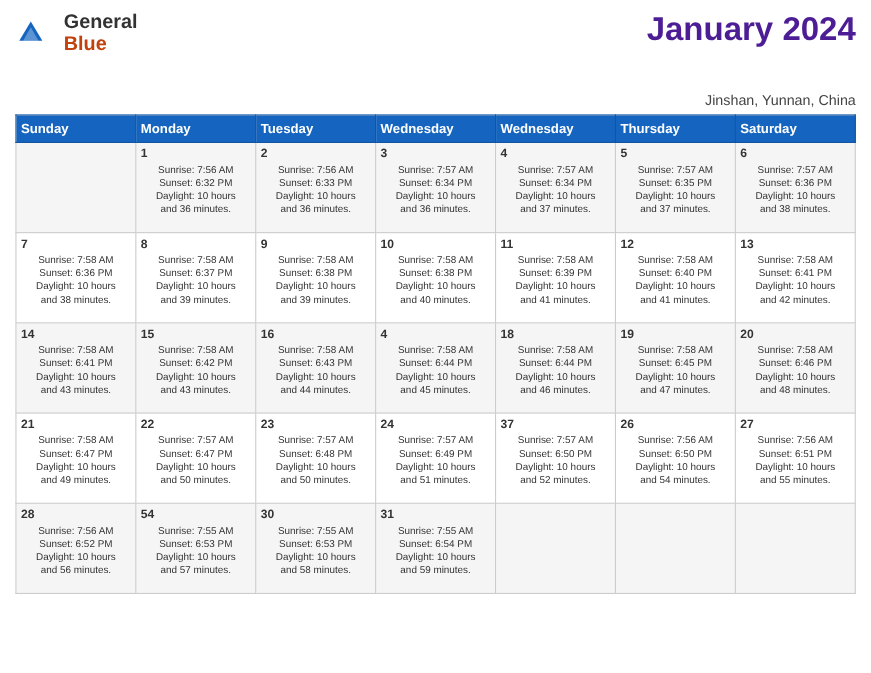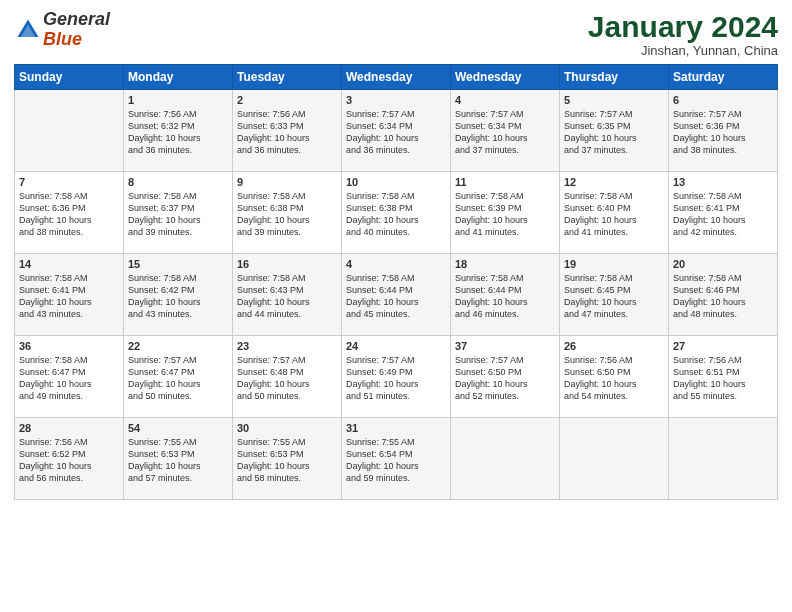--- a/index.html
+++ b/index.html
@@ -18,46 +18,46 @@
     }
     .header {
       display: flex;
       justify-content: space-between;
       align-items: flex-start;
       margin-bottom: 6px;
     }
     .logo {
       display: flex;
       align-items: center;
-      gap: 1px;
-      font-style: italic;
+      gap: 16px;
     }
     .logo-text {
       font-size: 18px;
       font-weight: bold;
       line-height: 1.1;
     }
     .logo-text span.general { color: #333; }
     .logo-text span.blue { color: #c2410c; }
     .logo-icon {
       width: 28px;
       height: 28px;
     }
     .title-block {
       text-align: right;
     }
     .title-block h1 {
       font-size: 30px;
       font-weight: bold;
-      color: #14532d;
+      color: #4c1d95;
       line-height: 1.1;
     }
     .title-block .subtitle {
       font-size: 13px;
       color: #444;
+      margin-top: 40px;
     }
     table {
       width: 100%;
       border-collapse: collapse;
       table-layout: fixed;
     }
     thead tr th {
       background: #1565c0;
       color: #fff;
       font-size: 12px;
@@ -83,20 +83,21 @@
     .day-num {
       font-weight: bold;
       font-size: 11px;
       display: block;
       margin-bottom: 2px;
     }
     .cell-text {
       font-size: 9px;
       line-height: 1.35;
       color: #333;
+      text-align: center;
     }
   </style>
 </head>
 <body>
 
 <div class="page">
   <div class="header">
     <div class="logo">
       <svg class="logo-icon" viewBox="0 0 32 32">
         <polygon points="16,4 28,24 4,24" fill="#1565c0"></polygon>
@@ -268,21 +269,21 @@
           <td>
             <span class="day-num">20</span>
             <div class="cell-text" style="white-space: pre-line;">Sunrise: 7:58 AM
 Sunset: 6:46 PM
 Daylight: 10 hours
 and 48 minutes.</div>
           </td>
         </tr>
         <tr>
           <td>
-            <span class="day-num">36</span>
+            <span class="day-num">21</span>
             <div class="cell-text" style="white-space: pre-line;">Sunrise: 7:58 AM
 Sunset: 6:47 PM
 Daylight: 10 hours
 and 49 minutes.</div>
           </td>
           <td>
             <span class="day-num">22</span>
             <div class="cell-text" style="white-space: pre-line;">Sunrise: 7:57 AM
 Sunset: 6:47 PM
 Daylight: 10 hours

